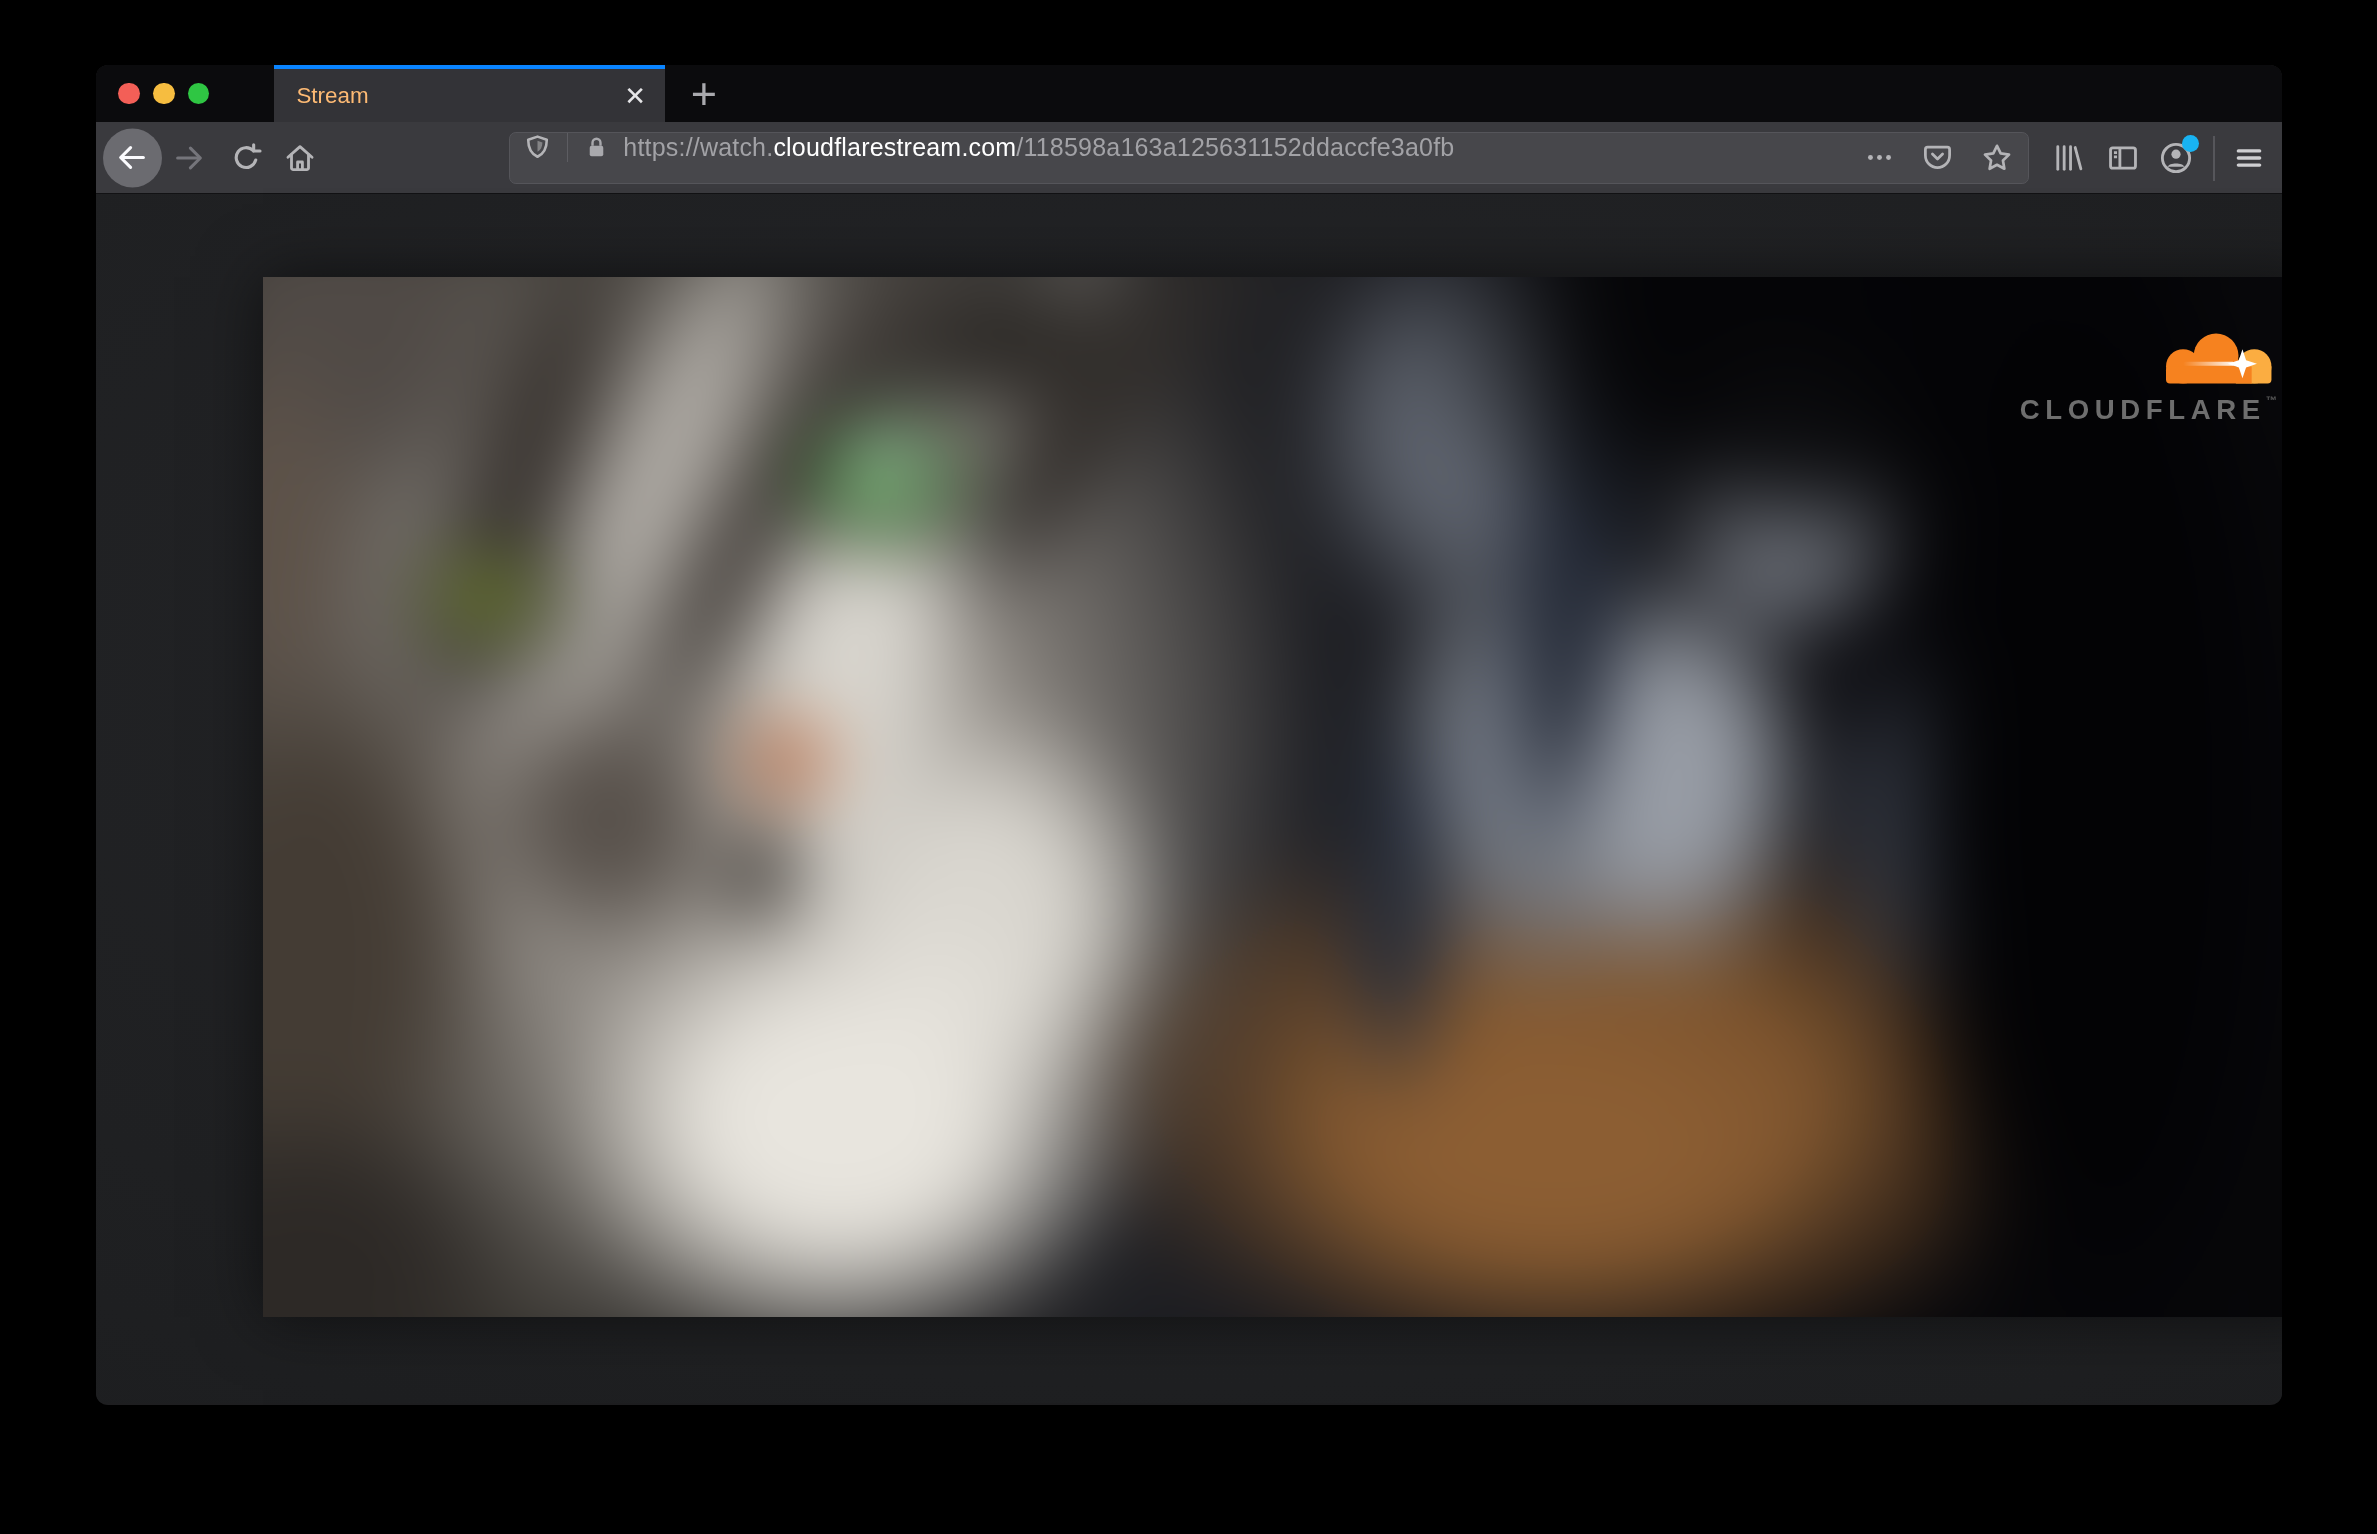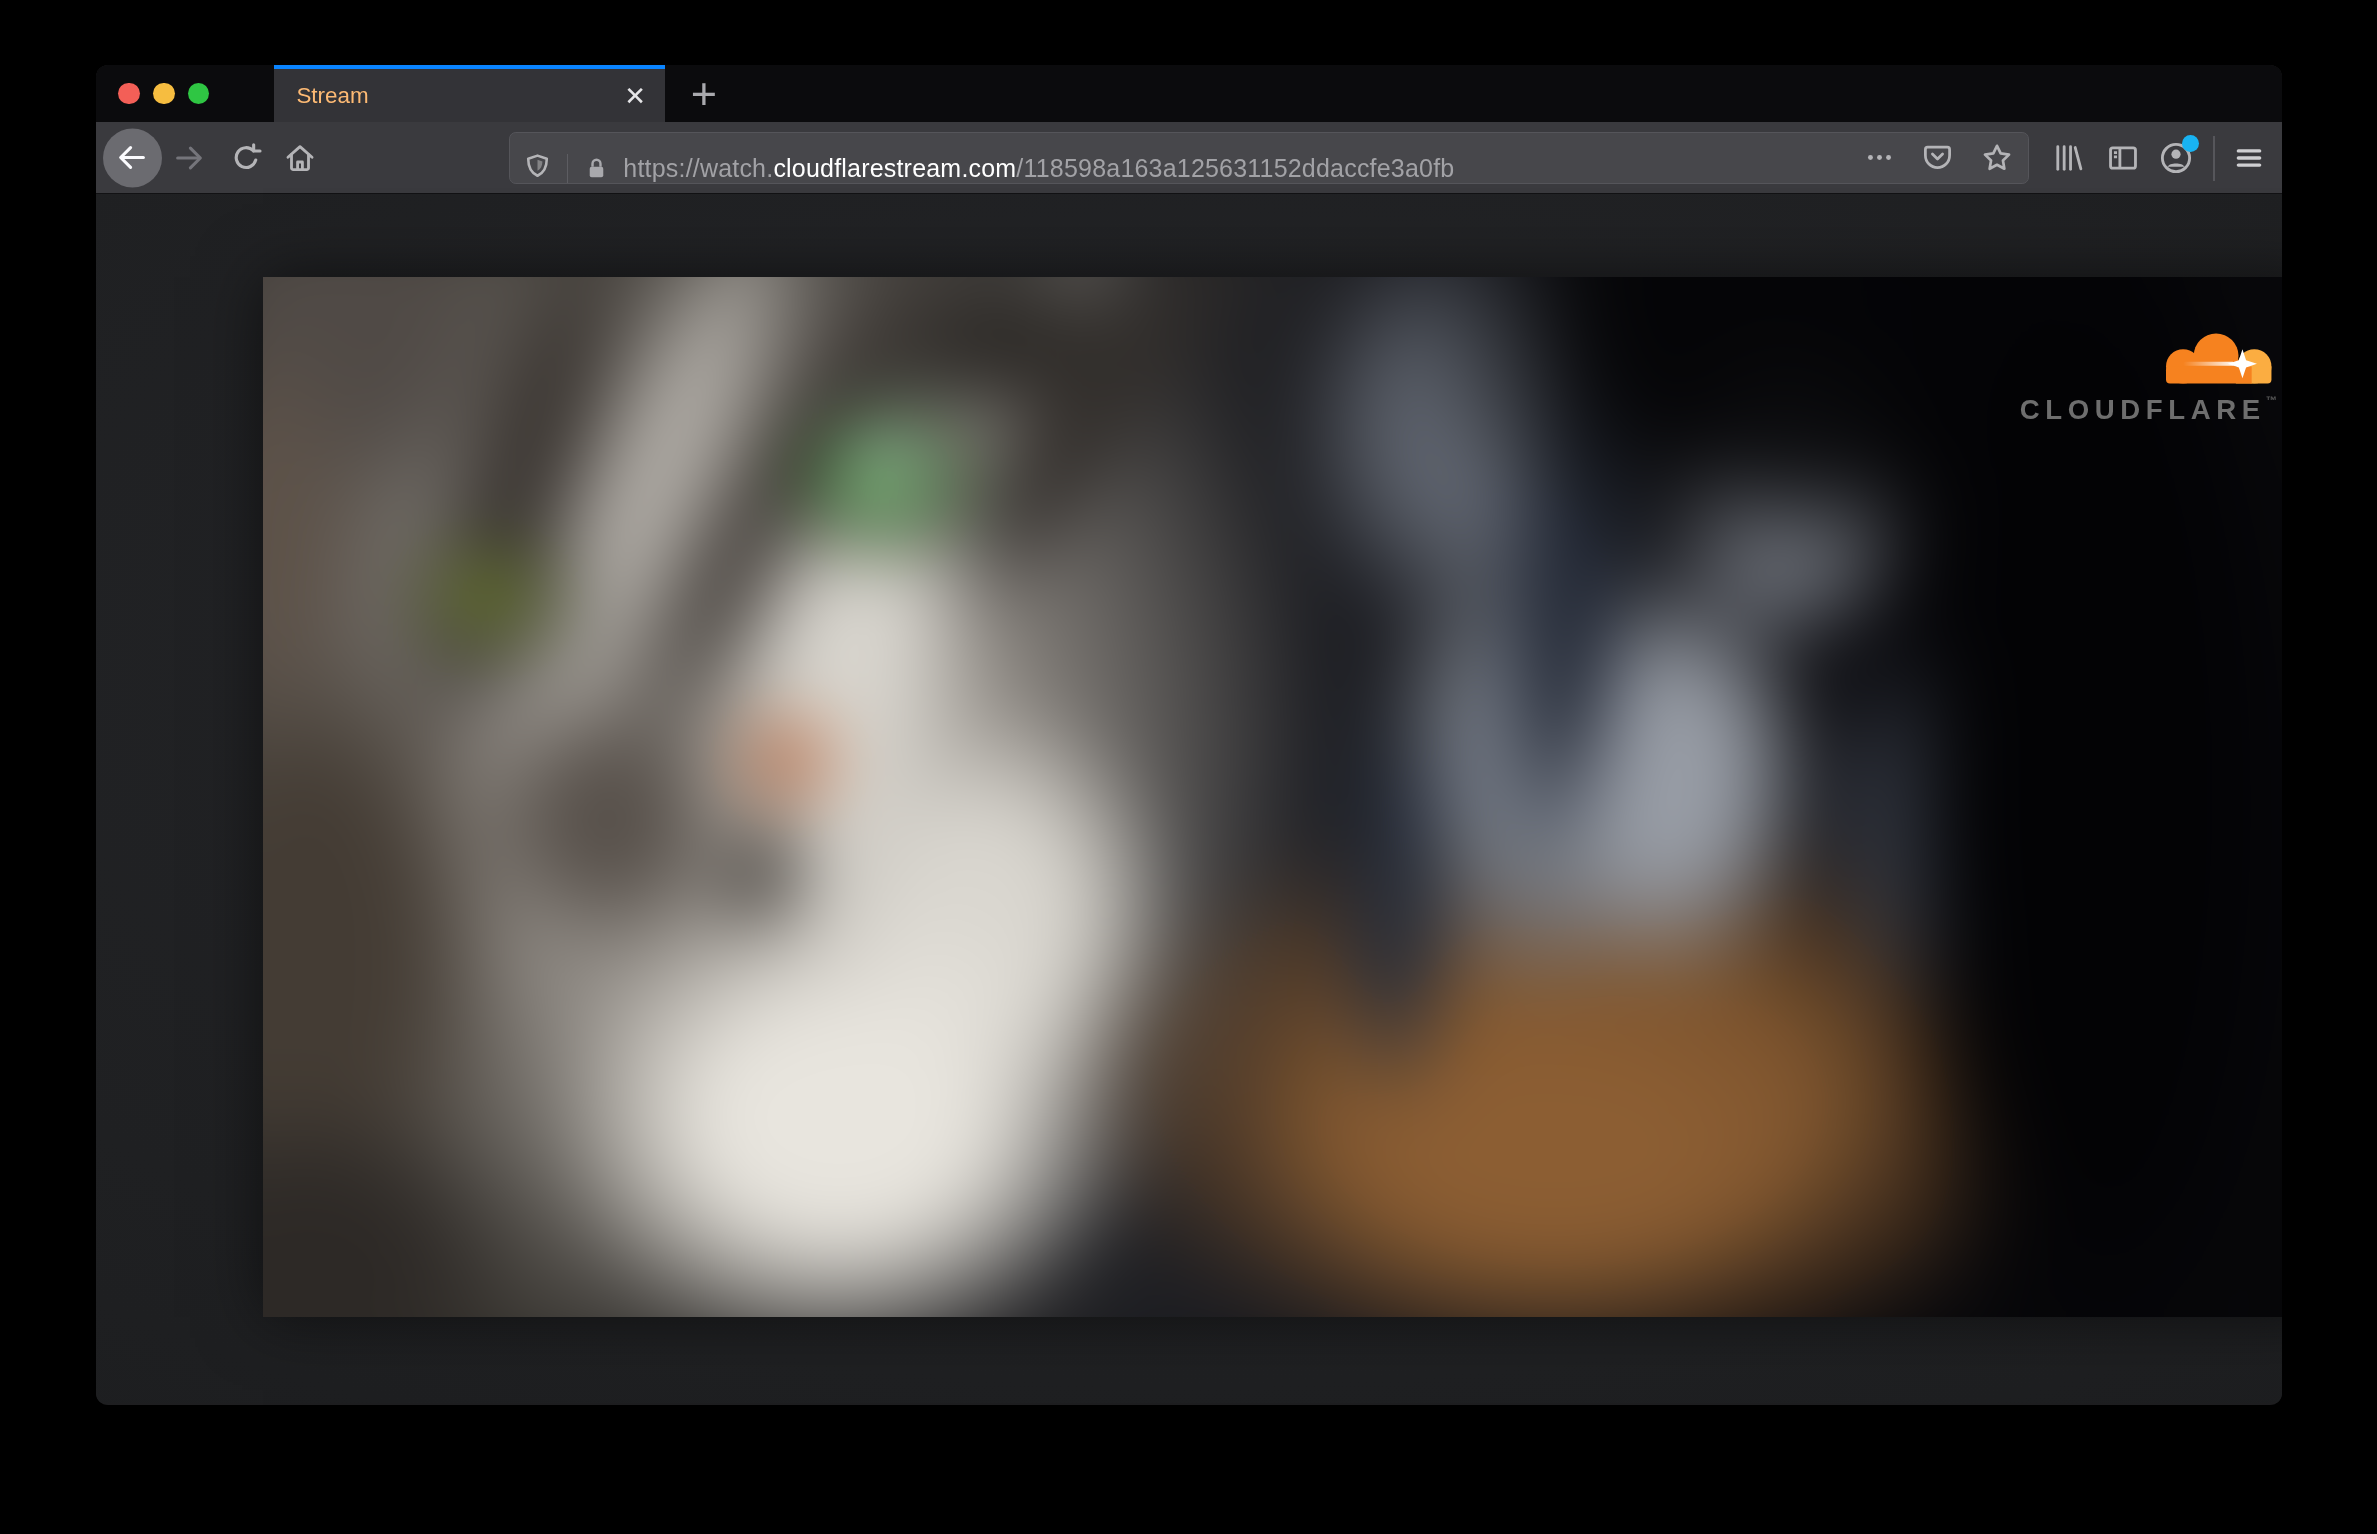--- a/index.html
+++ b/index.html
@@ -36,21 +36,21 @@
   .tbtn { position:absolute; top:50%; transform:translateY(-50%); width:38px; height:38px;
           display:flex; align-items:center; justify-content:center; }
   .btn-back { left:6.9px; width:59px; height:59px; background:#6b6b70; border-radius:50%; }
   .btn-forward { left:74px; }
   .btn-reload  { left:131px; }
   .btn-home    { left:185px; }
   .ic { display:block; }
 
   .urlbar { position:absolute; left:413px; top:9.5px; width:1520px; height:52px;
             background:#47474b; border:0.9px solid #55555a; border-radius:6.9px;
-            display:flex; align-items:flex-end; }
+            display:flex; align-items:flex-start; }
   .urlbar .shield-box { margin-left:12px; display:flex; align-items:center; }
   .u-divider { width:1.7px; height:29px; background:#5d5d62; margin:0 13.8px; }
   .url-text { margin-left:12px; font-size:25px; white-space:nowrap; letter-spacing:0.2px; }
   .url-dim  { color:#a2a2a6; }
   .url-host { color:#ffffff; }
   .url-actions { position:absolute; right:13.8px; top:0; height:50px;
                  display:flex; align-items:center; gap:26px; }
 
   .btn-library { left:1952px; }
   .btn-sidebar { left:2008px; }

